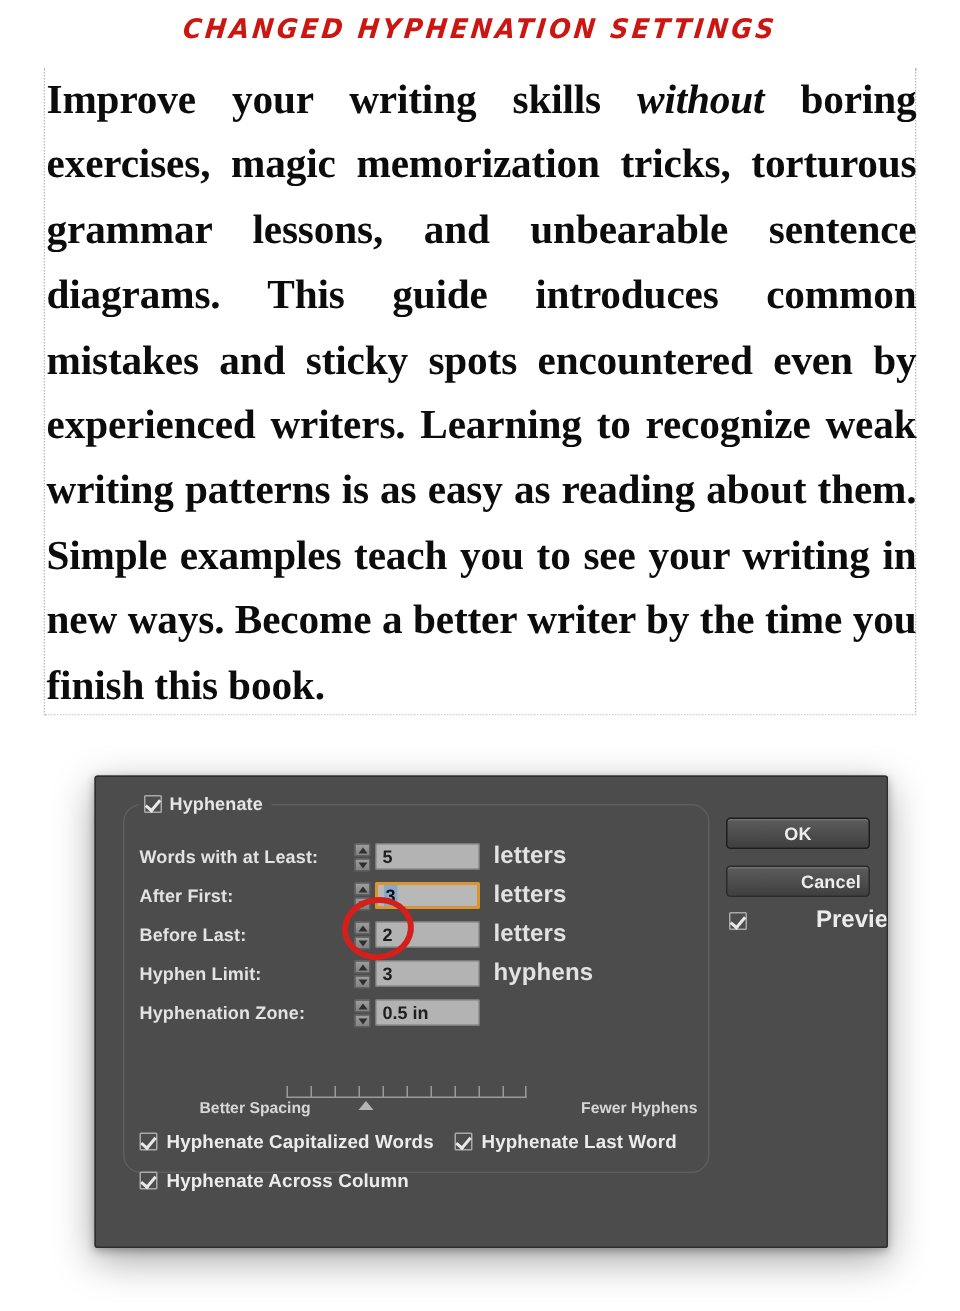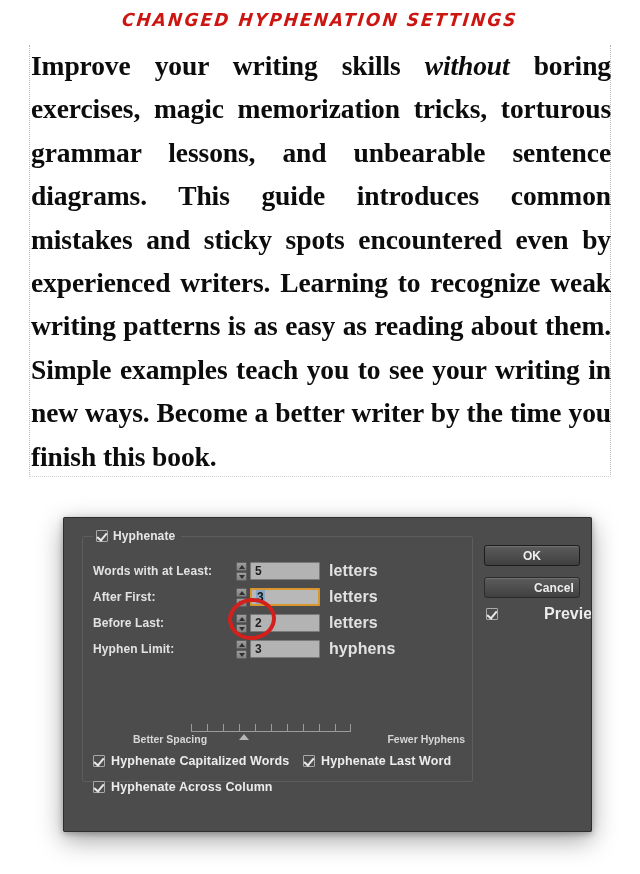--- a/index.html
+++ b/index.html
@@ -96,21 +96,21 @@
     background: #4c4c4c;
     padding: 0;
   }
 
   
   .groupbox {
     position: absolute;
     left: 18px; top: 18px;
     width: 391px; height: 246px;
     border: 1px solid #5d5d5d;
-    border-radius: 2px;
+    border-radius: 12px;
     box-sizing: border-box;
   }
   .group-legend {
     position: absolute;
     left: 10px; top: -9px;
     background: #4c4c4c;
     padding: 0 6px 0 3px;
     display: flex; align-items: center; gap: 5px;
     height: 16px;
   }
@@ -359,20 +359,31 @@
         <span class="stepper">
           <span class="arr up"></span>
           <span class="arr dn"></span>
         </span>
         <span class="txtfield">
           <span>3</span>
         </span>
         <span class="unit">hyphens</span>
       </div>
 
+      <div class="row" style="top:128px;">
+        <span class="field-label">Hyphenation Zone:</span>
+        <span class="stepper">
+          <span class="arr up"></span>
+          <span class="arr dn"></span>
+        </span>
+        <span class="txtfield">
+          <span>0.5 in</span>
+        </span>
+        <span class="unit"></span>
+      </div>
 
       <div class="slider-wrap">
         <span class="slider-label left">Better Spacing</span>
         <span class="slider-track">
           <span class="tickline"></span>
           <span class="tick" style="left:0px;"></span>
           <span class="tick" style="left:16px;"></span>
           <span class="tick" style="left:32px;"></span>
           <span class="tick" style="left:48px;"></span>
           <span class="tick" style="left:64px;"></span>

